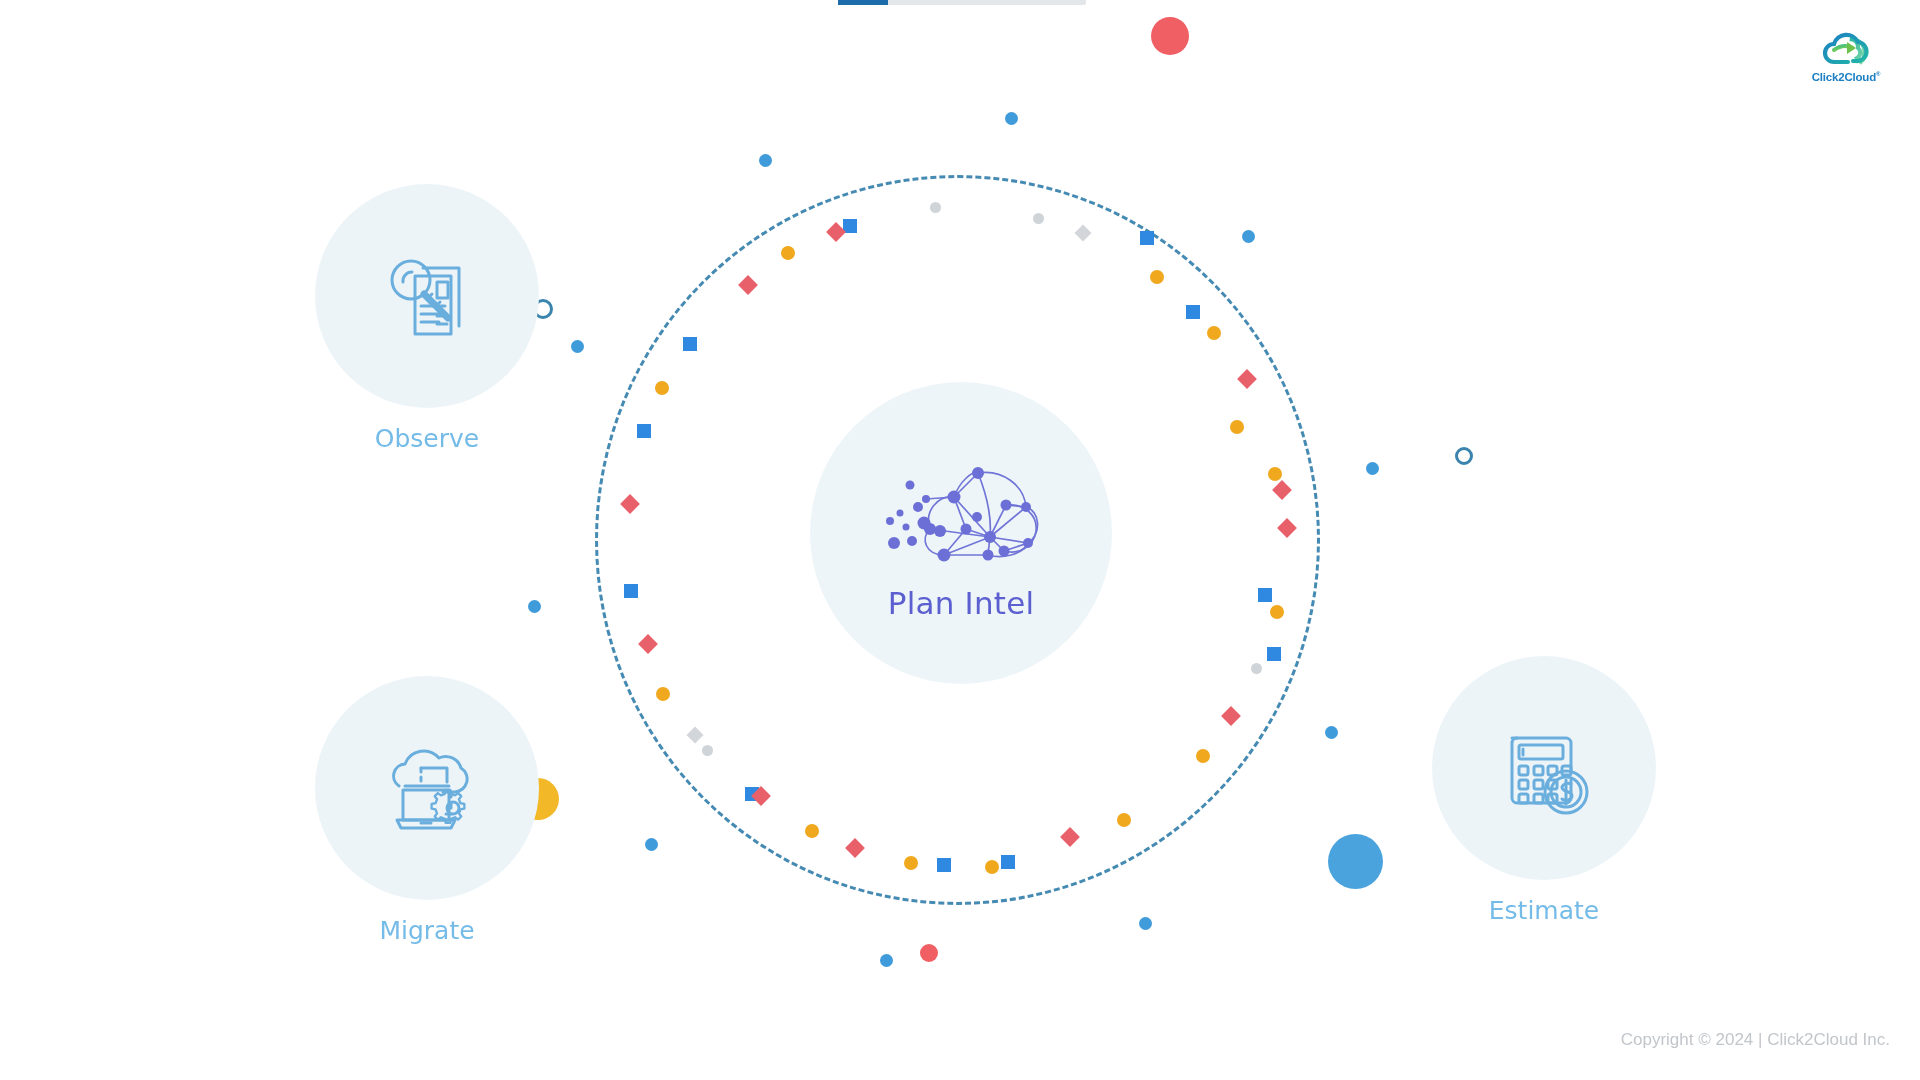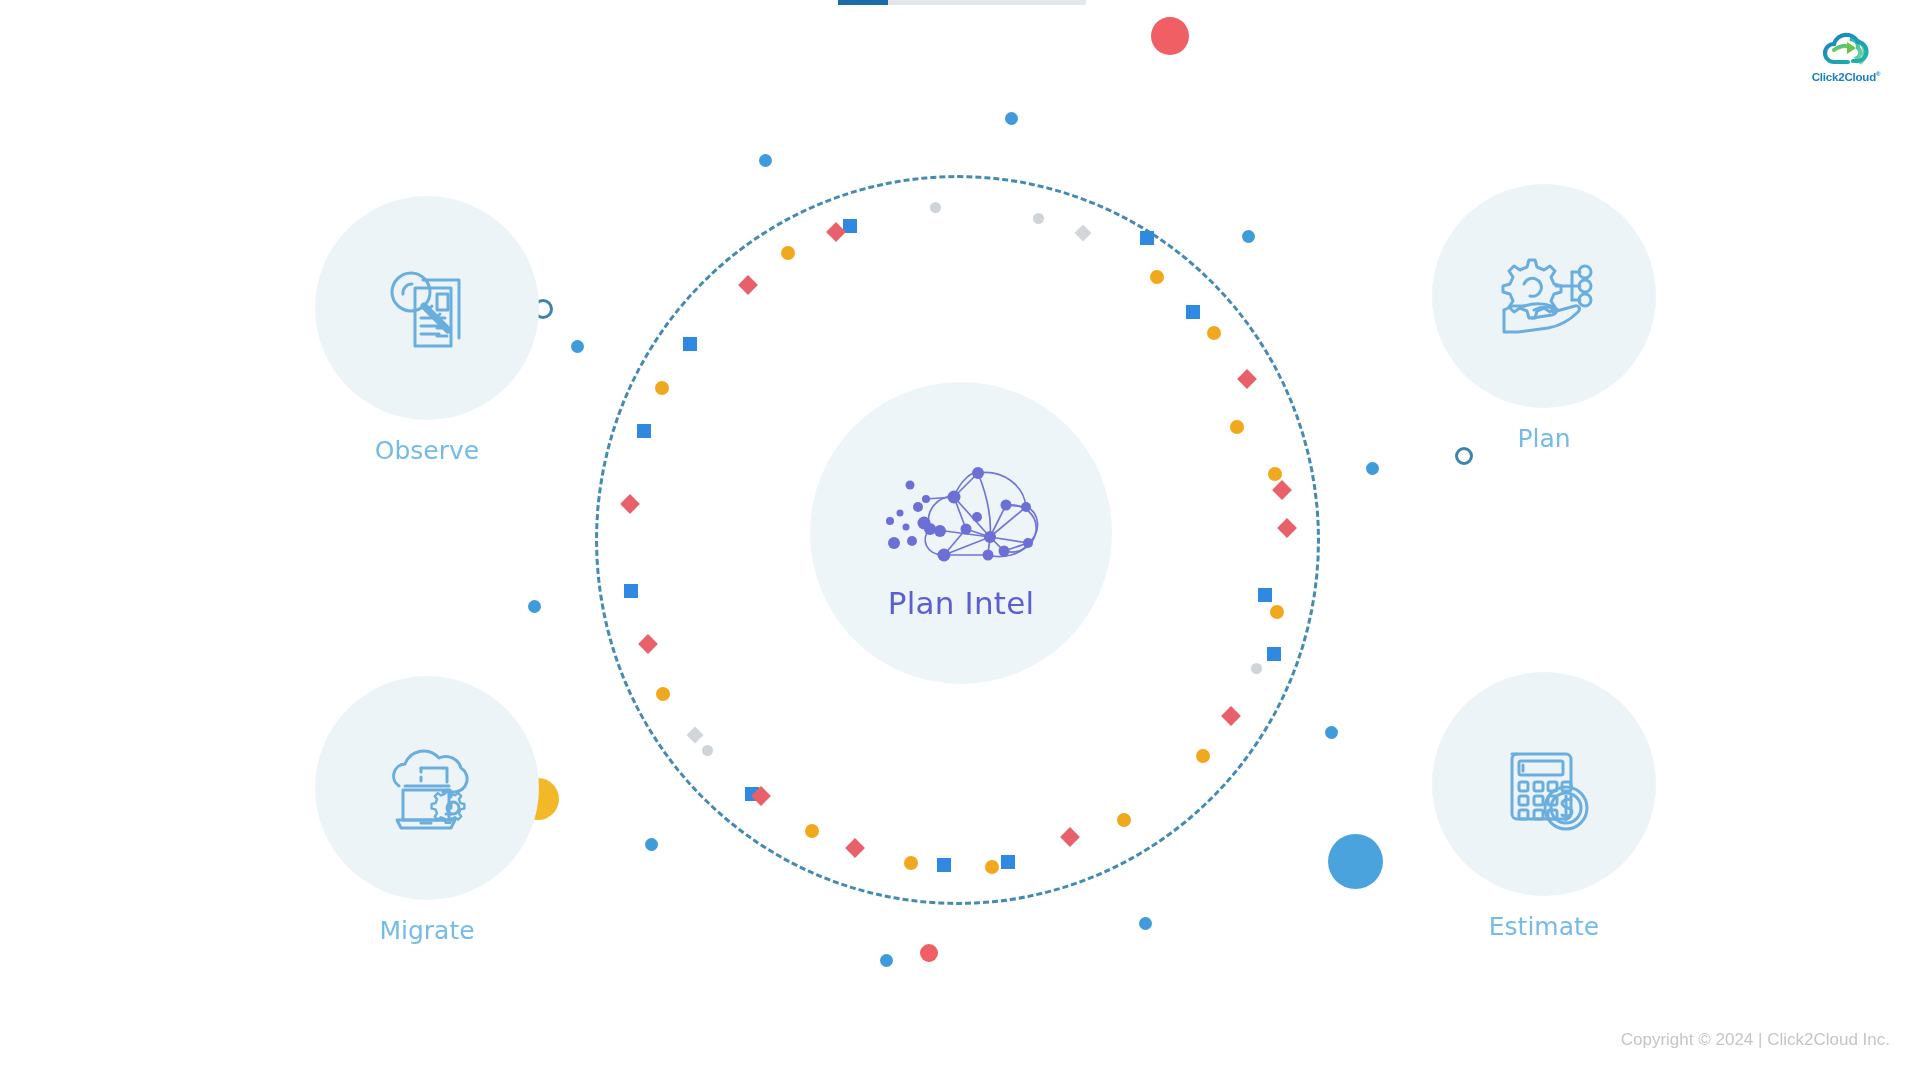--- a/index.html
+++ b/index.html
@@ -119,24 +119,24 @@
     align-items: center;
     justify-content: center;
   }
   .node-label {
     margin-top: 16px;
     font-size: 25px;
     color: #74bbe8;
     font-family: "DejaVu Sans", sans-serif;
   }
 
-  #node-observe  { left: 315px;  top: 196px; }
+  #node-observe  { left: 315px;  top: 184px; }
   #node-plan     { left: 1432px; top: 184px; }
   #node-migrate  { left: 315px;  top: 676px; }
-  #node-estimate { left: 1432px; top: 672px; }
+  #node-estimate { left: 1432px; top: 656px; }
 
   
   .footer {
     position: absolute;
     right: 30px;
     bottom: 30px;
     font-size: 17px;
     color: #c2c6ca;
     font-family: "Liberation Sans", sans-serif;
   }
@@ -325,40 +325,20 @@
           <circle cx="42" cy="42" r="19"></circle>
           <path d="M34 44 a9 9 0 0 1 9 -10"></path>
           <path d="M55 56 L79 80" stroke-width="7"></path>
           <path d="M59 60 L63 56 M67 68 L71 64"></path>
         </g>
       </svg>
     </div>
     <div class="node-label">Observe</div>
   </div>
 
-  <div class="node" id="node-plan">
-    <div class="node-disc">
-      <svg width="116" height="116" viewBox="0 0 116 116">
-        <g stroke="#6aaedd" stroke-width="3" fill="none" stroke-linecap="round" stroke-linejoin="round">
-          <path d="M43 22 h6 l2 7 l7 3 l6 -4 l5 5 l-4 6 l3 7 l7 2 v6 l-7 2 l-3 7 l4 6 l-5 5 l-6 -4 l-7 3 l-2 7 h-6 l-2 -7 l-7 -3 l-6 4 l-5 -5 l4 -6 l-3 -7 l-7 -2 v-6 l7 -2 l3 -7 l-4 -6 l5 -5 l6 4 l7 -3 z"></path>
-          <path d="M38 46 a9 9 0 1 1 6 12"></path>
-          <path d="M70 48 H86 M86 34 V62"></path>
-          <path d="M86 34 H94 M86 48 H94 M86 62 H94"></path>
-          <circle cx="99" cy="34" r="6"></circle>
-          <circle cx="99" cy="48" r="6"></circle>
-          <circle cx="99" cy="62" r="6"></circle>
-          <path d="M18 72 v22 h14 l30 -4 c12 -2 22 -8 30 -16 c3 -3 1 -7 -3 -6 l-22 6"></path>
-          <path d="M18 72 l8 -4 h12"></path>
-          <path d="M38 68 c10 -3 22 -3 30 1 c4 2 3 7 -2 8 l-20 3"></path>
-          <path d="M48 72 c8 -4 18 -4 24 0"></path>
-        </g>
-      </svg>
-    </div>
-    <div class="node-label">Plan</div>
-  </div>
 
   <div class="node" id="node-migrate">
     <div class="node-disc">
       <svg width="116" height="116" viewBox="0 0 116 116">
         <g stroke="#6aaedd" stroke-width="3" fill="none" stroke-linecap="round" stroke-linejoin="round">
           <path d="M30 56 a12 12 0 0 1 6 -22 a20 20 0 0 1 34 -6 a16 16 0 0 1 22 10 a13 13 0 0 1 -6 24 H74"></path>
           <path d="M52 38 h26 v14"></path>
           <path d="M52 38 v14" stroke-dasharray="4 5"></path>
           <path d="M36 56 h44"></path>
           <path d="M34 60 h46 v30 H34 Z"></path>

